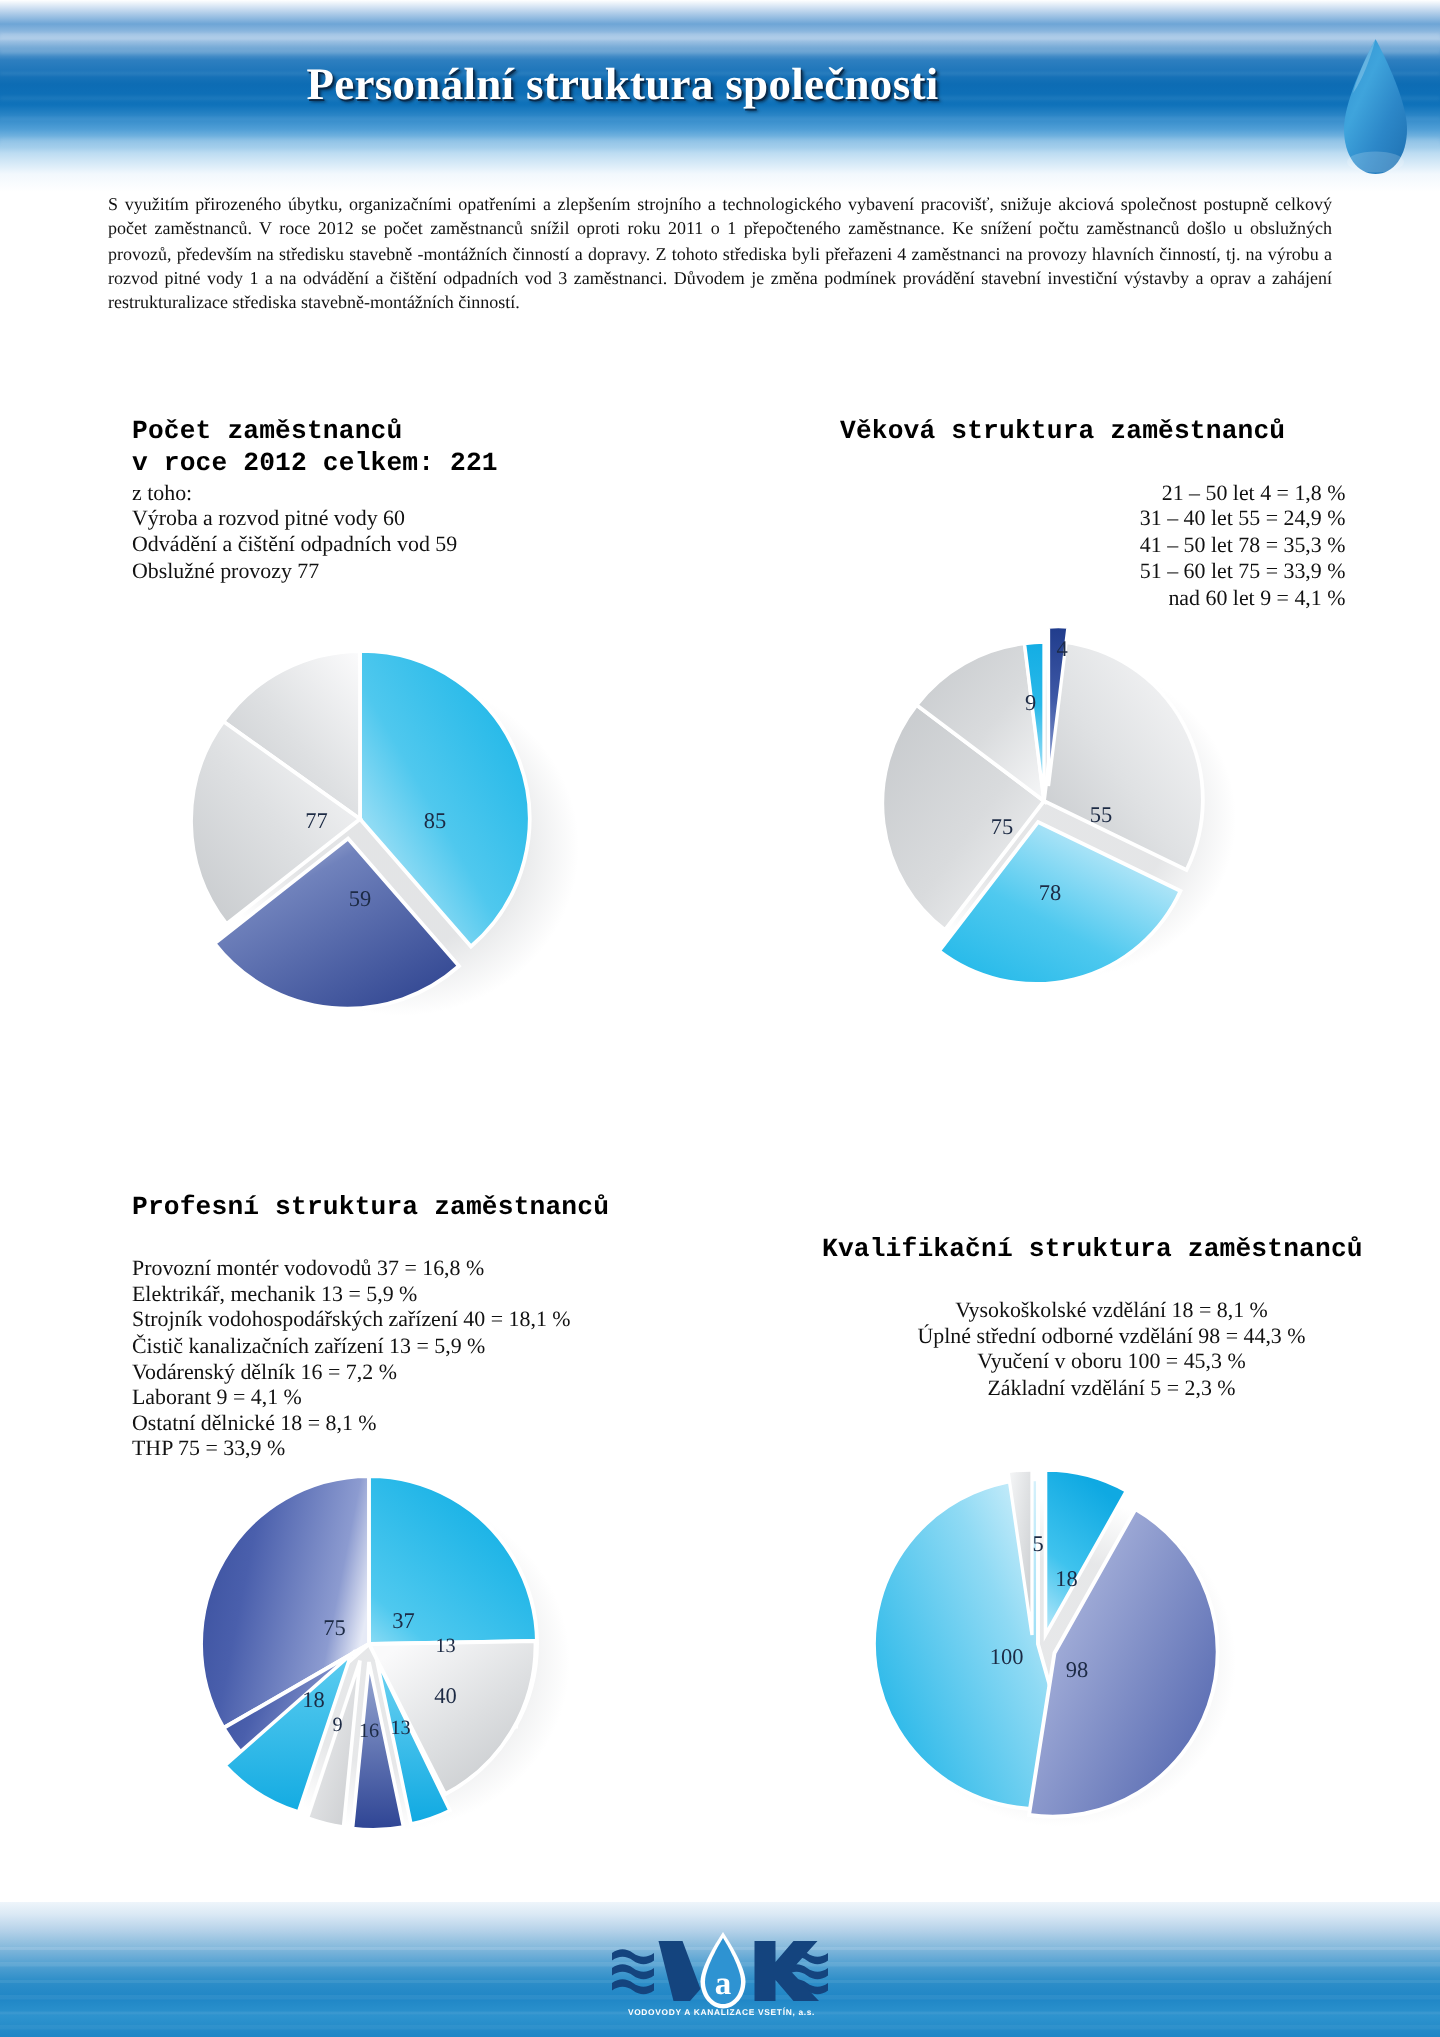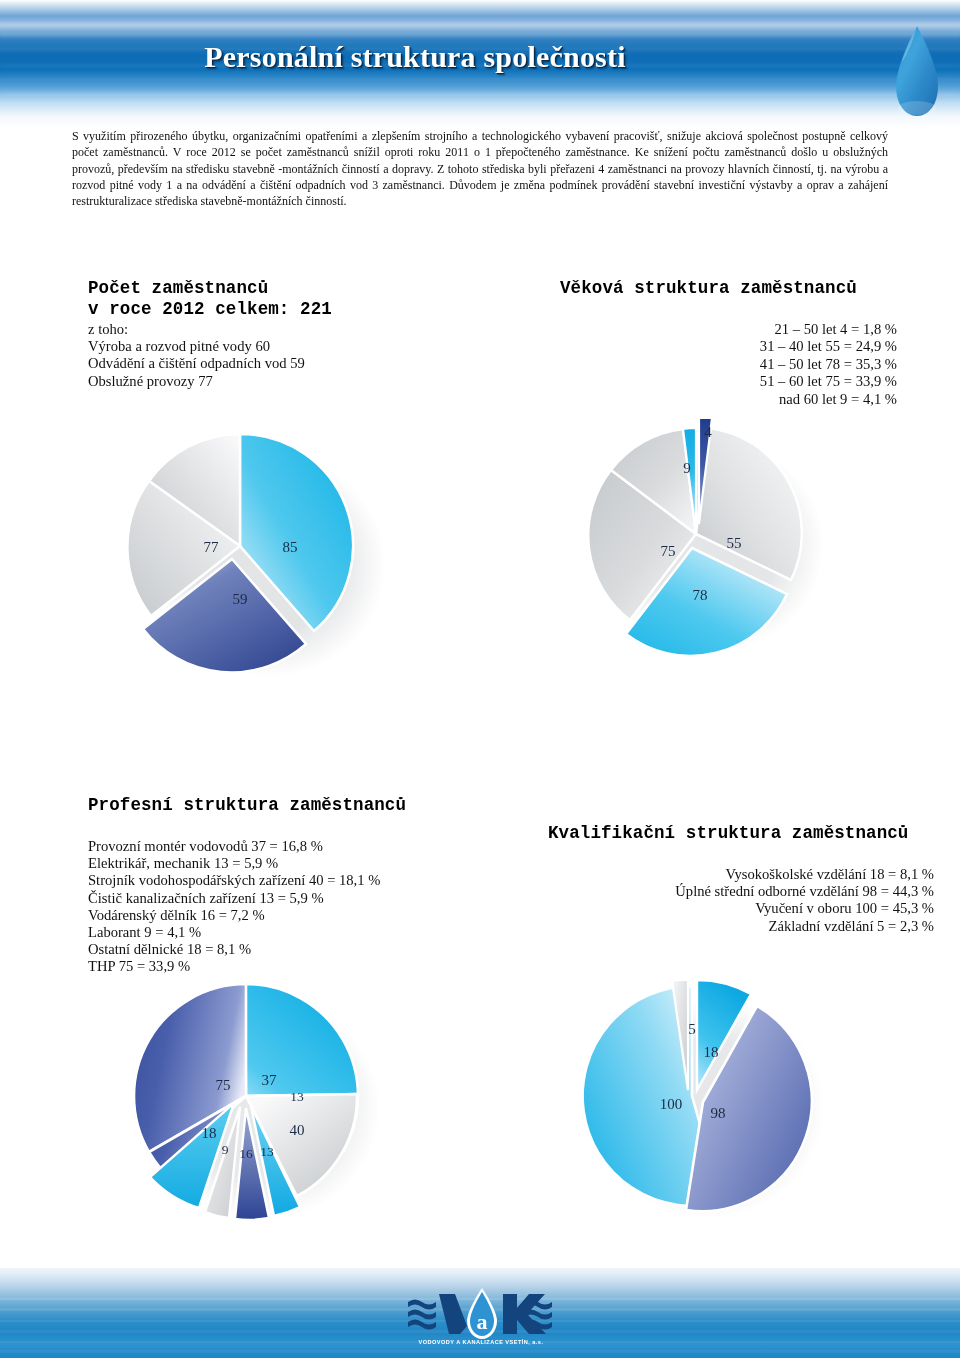--- a/index.html
+++ b/index.html
@@ -87,21 +87,21 @@
   .blkA .list{margin-top:1px;font-family:Liberation Serif, serif;}
 
   .blkB{position:absolute;left:560px;top:278px;width:392px;}
   .blkB .sec-title{text-align:left;}
   .blkB .list{margin-top:23px;text-align:right;padding-right:55px;line-height:17.4px;}
 
   .blkC{position:absolute;left:88px;top:795px;width:430px;}
   .blkC .list{margin-top:23px;}
 
   .blkD{position:absolute;left:548px;top:795px;width:404px;margin-top:28px;}
-  .blkD .list{margin-top:23px;text-align:right;padding-right:18px;}
+  .blkD .list{margin-top:23px;text-align:center;padding-right:18px;}
 
   
   .chart{position:absolute;}
   .chart svg{display:block;overflow:visible;}
   .pie-label{
     font-family:"Liberation Serif", serif;
     font-size:15px;
     fill:#1c2a44;
   }
   .pie-label-sm{font-size:13.5px;}

